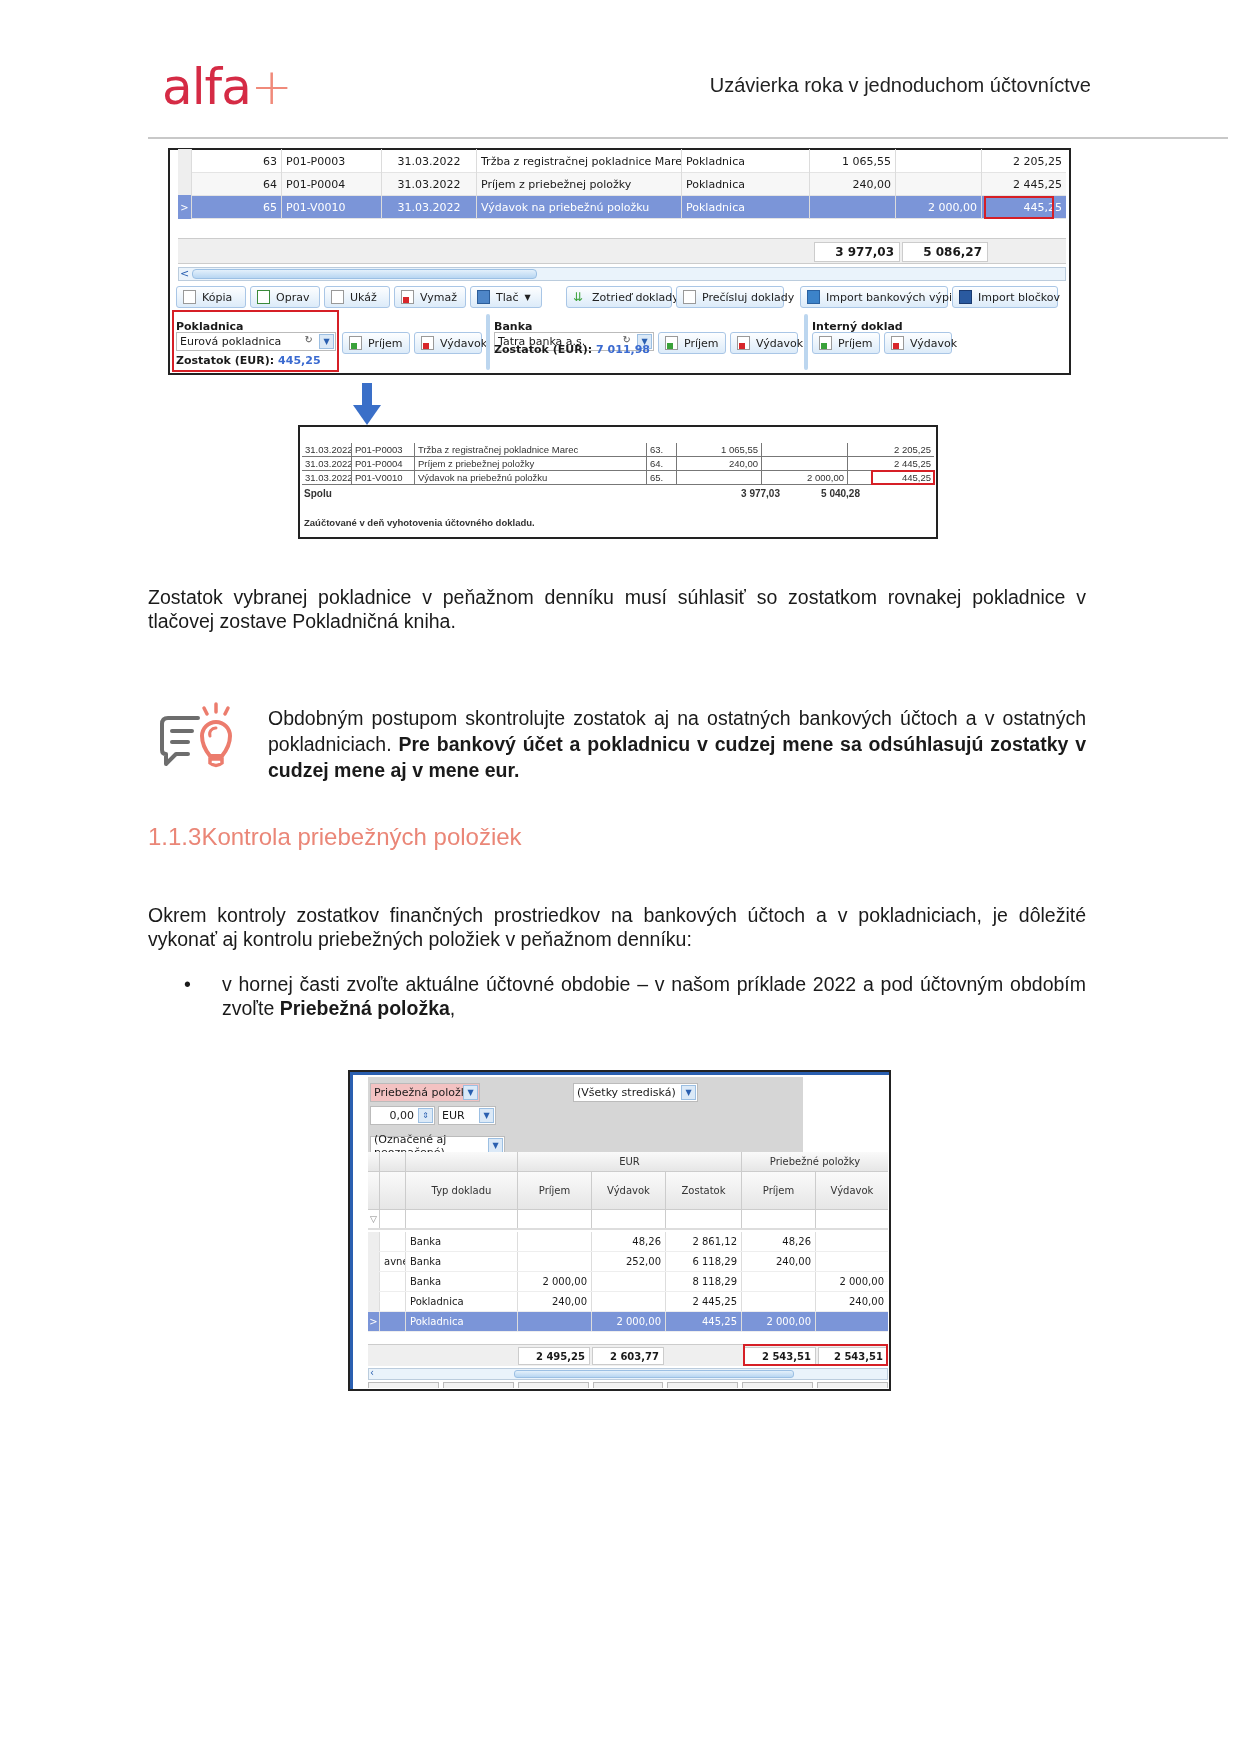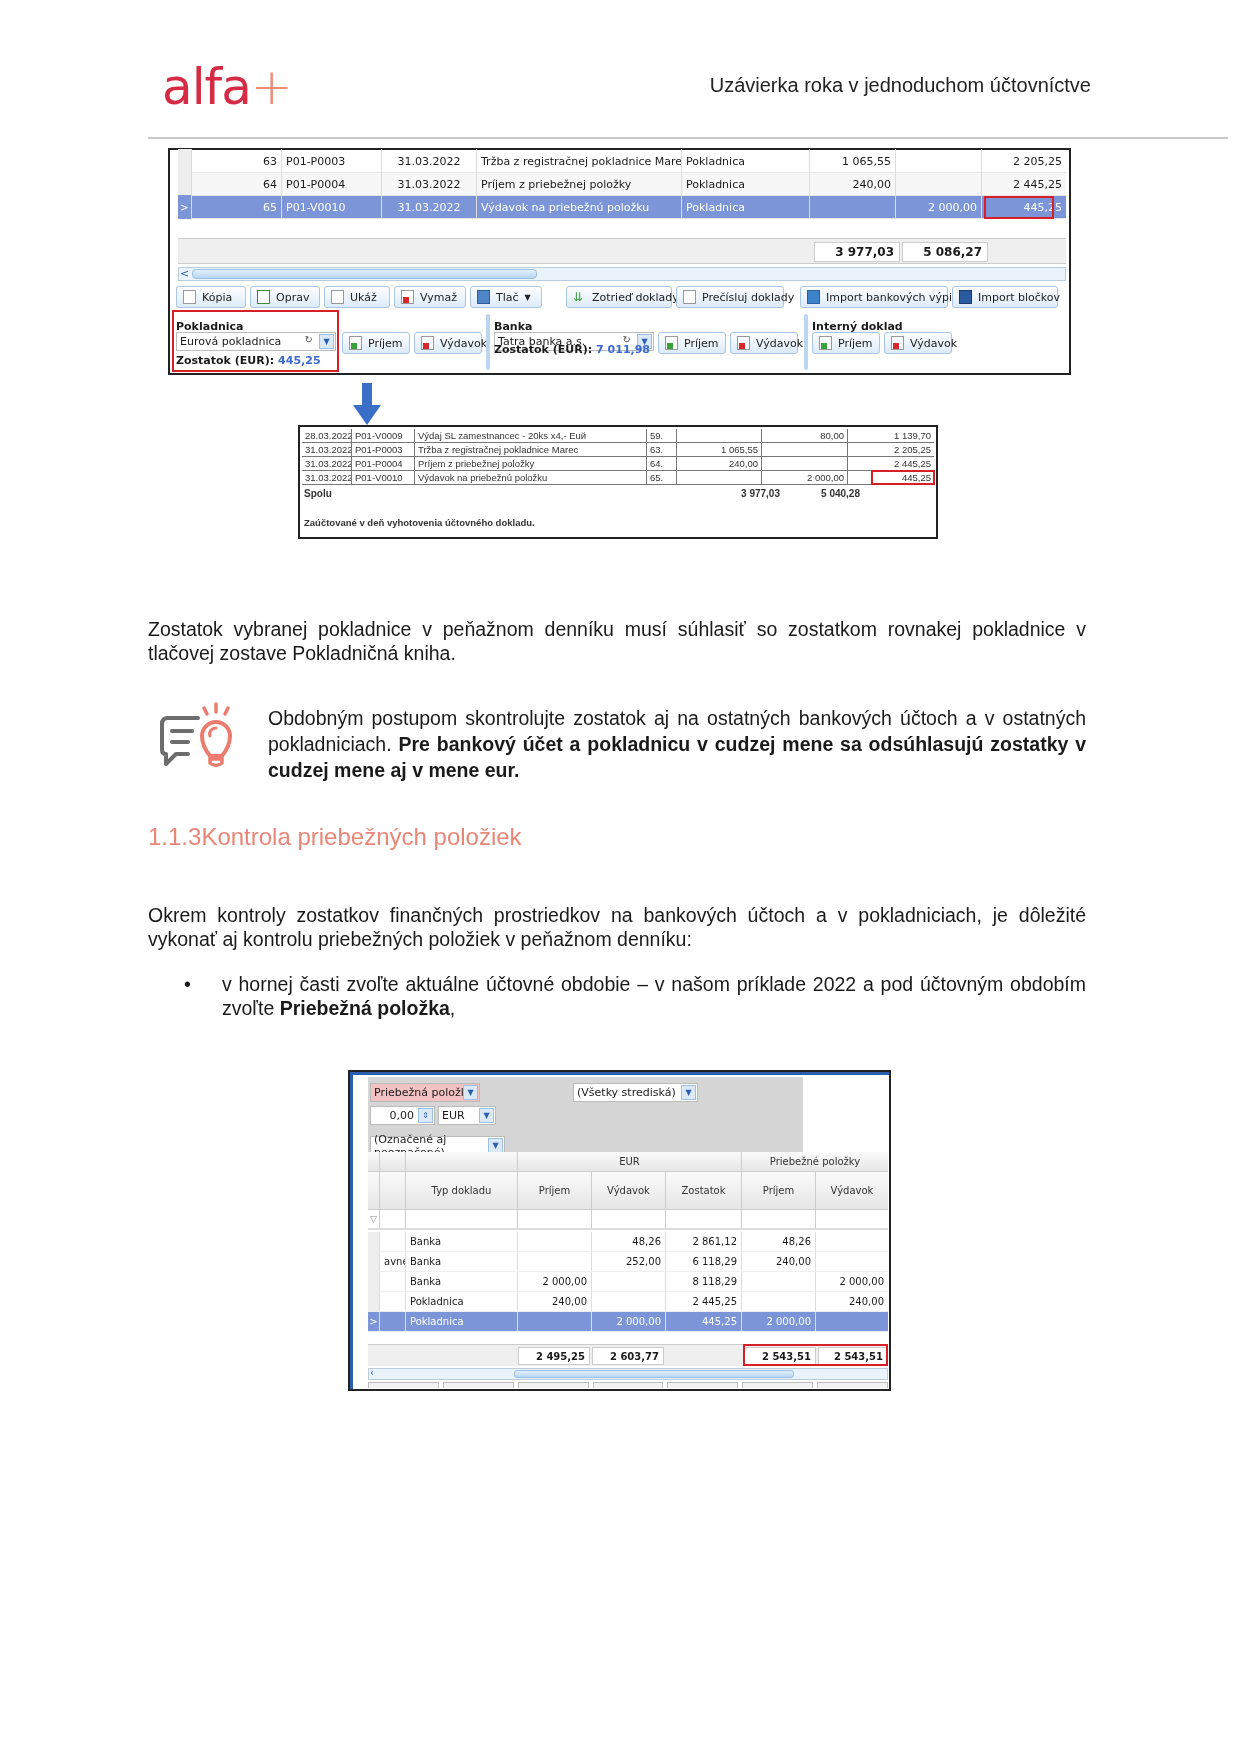--- a/index.html
+++ b/index.html
@@ -223,29 +223,20 @@
       <span>Výdavok</span>
     </div>
 </div>
 
 <svg class="arrow-down" viewBox="0 0 28 42">
   <rect x="9" y="0" width="10" height="24" fill="#3a6fc8"></rect>
   <polygon points="0,22 28,22 14,42" fill="#3a6fc8"></polygon>
 </svg>
 
 <div class="report">
-  <div class="rep-row" style="top:2px">
-    <div class="c" style="width:50px">28.03.2022</div>
-    <div class="c" style="width:63px">P01-V0009</div>
-    <div class="c" style="width:232px">Výdaj SL zamestnancec - 20ks x4,- Euй</div>
-    <div class="c" style="width:30px">59.</div>
-    <div class="c r" style="width:85px"></div>
-    <div class="c r" style="width:86px">80,00</div>
-    <div class="c r" style="width:86px;border-right:none">1 139,70</div>
-  </div>
   <div class="rep-row" style="top:16px">
     <div class="c" style="width:50px">31.03.2022</div>
     <div class="c" style="width:63px">P01-P0003</div>
     <div class="c" style="width:232px">Tržba z registračnej pokladnice Marec</div>
     <div class="c" style="width:30px">63.</div>
     <div class="c r" style="width:85px">1 065,55</div>
     <div class="c r" style="width:86px"></div>
     <div class="c r" style="width:86px;border-right:none">2 205,25</div>
   </div>
   <div class="rep-row" style="top:30px">
@@ -266,21 +257,21 @@
     <div class="c r" style="width:86px">2 000,00</div>
     <div class="c r" style="width:86px;border-right:none">445,25</div>
   </div>
   <div class="redbox" style="left:571px;top:43px;width:64px;height:15px"></div>
   <div class="rep-sum" style="left:4px">Spolu</div>
   <div class="rep-sum" style="left:420px;width:60px;text-align:right">3 977,03</div>
   <div class="rep-sum" style="left:500px;width:60px;text-align:right">5 040,28</div>
   <div class="rep-note">Zaúčtované v deň vyhotovenia účtovného dokladu.</div>
 </div>
 
-<div class="para" style="top:617px">Zostatok vybranej pokladnice v peňažnom denníku musí súhlasiť so zostatkom rovnakej pokladnice v tlačovej zostave Pokladničná kniha.</div>
+<div class="para" style="top:585px">Zostatok vybranej pokladnice v peňažnom denníku musí súhlasiť so zostatkom rovnakej pokladnice v tlačovej zostave Pokladničná kniha.</div>
 
 <svg class="tip-icon" viewBox="0 0 80 70">
   <path d="M40 18 H10 Q4 18 4 24 V50 Q4 54 8 54 V64 L18 54 H30" fill="none" stroke="#6d6d6d" stroke-width="4" stroke-linecap="round" stroke-linejoin="round"></path>
   <line x1="14" y1="31" x2="34" y2="31" stroke="#6d6d6d" stroke-width="4" stroke-linecap="round"></line>
   <line x1="14" y1="42" x2="30" y2="42" stroke="#6d6d6d" stroke-width="4" stroke-linecap="round"></line>
   <path d="M52 56 Q44 46 44 36 A14 14 0 1 1 72 36 Q72 46 64 56 Z" fill="none" stroke="#ec7c6d" stroke-width="4" stroke-linejoin="round"></path>
   <path d="M52 59 H64 V63 Q58 68 52 63 Z" fill="none" stroke="#ec7c6d" stroke-width="3.5"></path>
   <path d="M52 36 A6 6 0 0 1 58 28" fill="none" stroke="#ec7c6d" stroke-width="3" stroke-linecap="round"></path>
   <line x1="58" y1="4" x2="58" y2="12" stroke="#ec7c6d" stroke-width="3.5" stroke-linecap="round"></line>
   <line x1="46" y1="8" x2="49" y2="14" stroke="#ec7c6d" stroke-width="3.5" stroke-linecap="round"></line>

